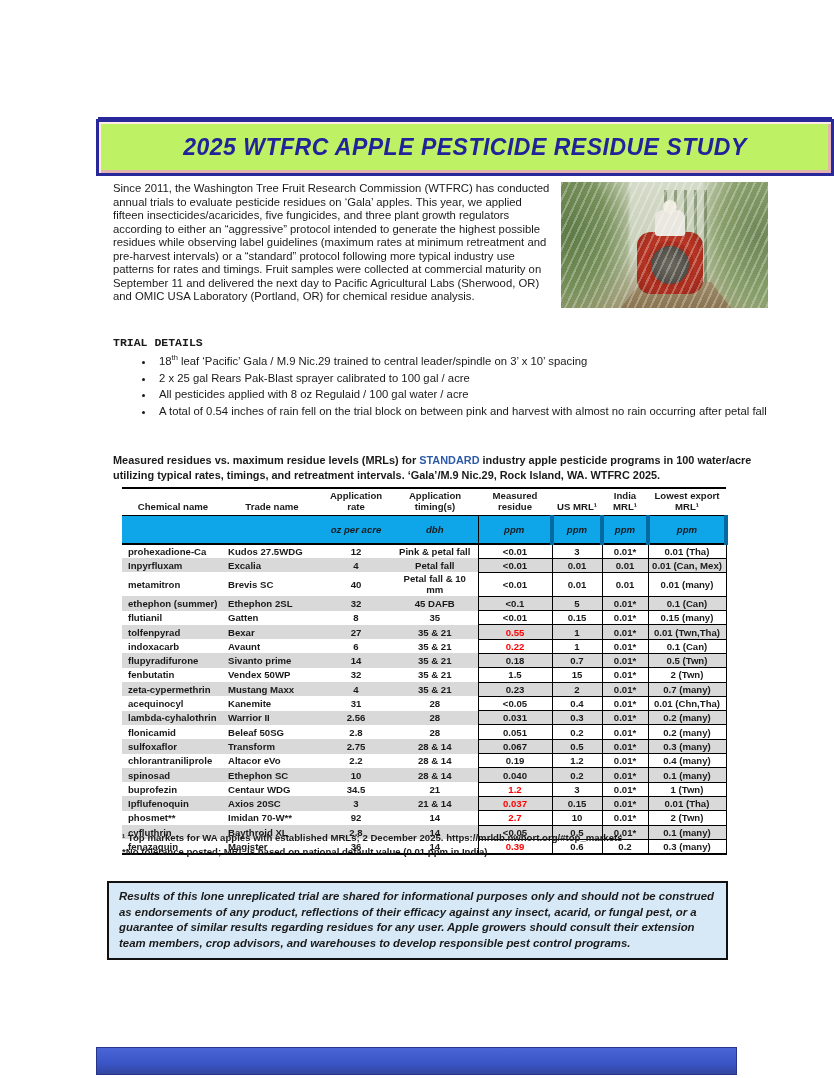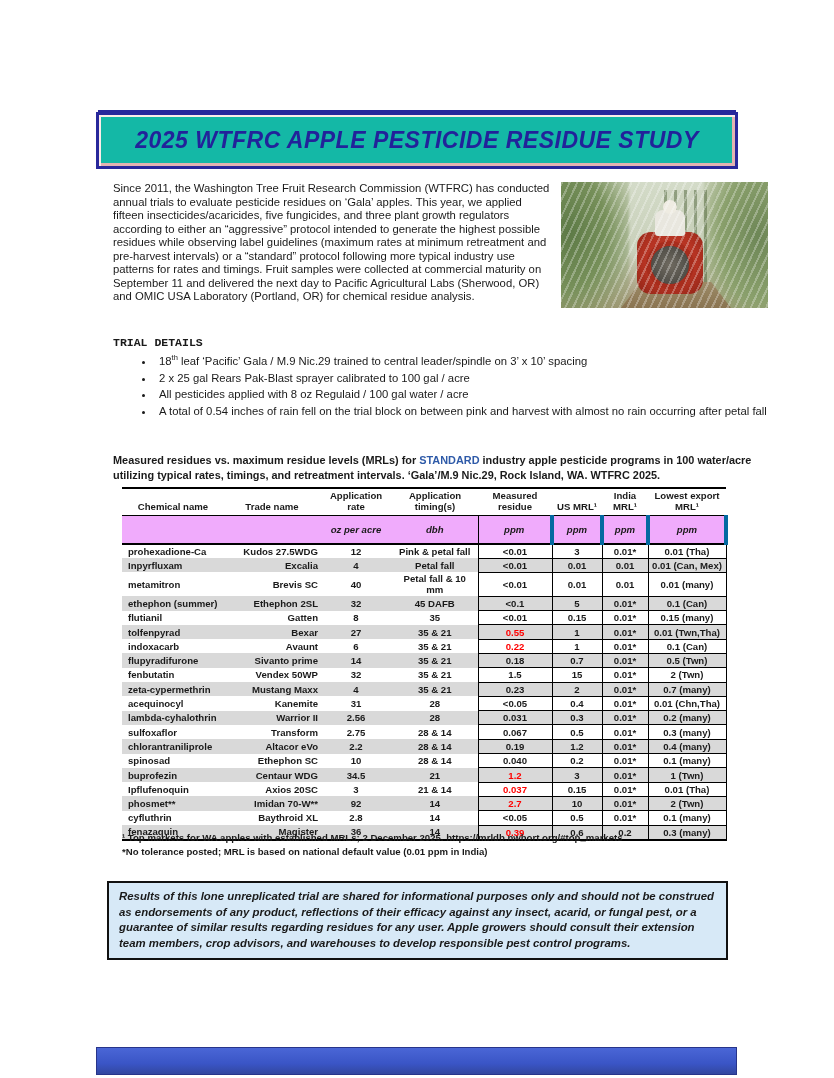--- a/index.html
+++ b/index.html
@@ -2,22 +2,22 @@
 <html><head>
 <meta charset="utf-8">
 <style>
   * { margin:0; padding:0; box-sizing:border-box; }
   html,body { background:#ffffff; }
   body { font-family:"Liberation Sans","DejaVu Sans",sans-serif; color:#1a1a1a; }
   .page { position:relative; width:834px; height:1078px; background:#ffffff; overflow:hidden; }
 
   
   .banner {
-    position:absolute; left:96px; top:112px; width:642px; height:57px;
-    background:#14b8a6; border:3px solid #28289b;
+    position:absolute; left:96px; top:119px; width:738px; height:57px;
+    background:#bef264; border:3px solid #28289b;
     box-shadow: inset 2px 2px 0 #fdece9, inset -3px -3px 0 #e3b3b1, 0 -4px 0 -2px #28289b;
     display:flex; align-items:center; justify-content:center;
   }
   .banner h1 {
     font-size:23px; font-weight:bold; font-style:italic; color:#22229a;
     letter-spacing:0.5px; white-space:nowrap;
   }
 
   
   .intro { position:absolute; left:113px; top:182px; width:655px; font-size:11.3px; line-height:13.5px; }
@@ -54,26 +54,26 @@
 
   
   .caption { position:absolute; left:113px; top:453px; width:660px; font-size:10.9px; font-weight:bold; line-height:15px; }
   .caption .blue { color:#2e5aa8; }
 
   
   .tablewrap { position:absolute; left:122px; top:487px; width:604px; }
   table { border-collapse:collapse; width:604px; font-size:9.6px; font-weight:bold; table-layout:fixed; }
   table { border-top:2px solid #000; border-bottom:2px solid #000; }
   th { vertical-align:bottom; text-align:center; line-height:10.5px; padding:2px 1px 3px 1px; border-bottom:1.5px solid #000; }
-  tr.units td { background:#f0abfc; font-style:italic; font-weight:600; text-align:center; padding:5px 2px;
+  tr.units td { background:#0ea5e9; font-style:italic; font-weight:600; text-align:center; padding:5px 2px;
     border-bottom:2.5px solid #000; height:28px; }
   tbody td { padding:1px 2px; height:14.3px; line-height:11px; vertical-align:middle; }
   tbody tr:nth-child(even) td { background:#d9d9d9; }
   td.c-chem { text-align:left; padding-left:6px; }
-  td.c-trade { text-align:right; padding-left:4px; }
+  td.c-trade { text-align:left; padding-left:4px; }
   td.c-center { text-align:center; }
   td.c-box { text-align:center; border:1px solid #000; }
   tr.units td.u-box { border-left:1px solid #000; border-right:4px solid #0369a1; border-bottom:2.5px solid #000;margin-top:18px; }
   td.red { color:#ff0000; }
 
   
   .footnotes { position:absolute; left:122px; top:831px; width:640px; font-size:9.6px; font-weight:bold; line-height:13.5px; }
 
   
   .disclaimer {
@@ -277,20 +277,30 @@
             <td class="c-chem">lambda-cyhalothrin</td>
             <td class="c-trade">Warrior II</td>
             <td class="c-center">2.56</td>
             <td class="c-center">28</td>
             <td class="c-box">0.031</td>
             <td class="c-box">0.3</td>
             <td class="c-box">0.01*</td>
             <td class="c-box">0.2 (many)</td>
           </tr>
           <tr>
+            <td class="c-chem">flonicamid</td>
+            <td class="c-trade">Beleaf 50SG</td>
+            <td class="c-center">2.8</td>
+            <td class="c-center">28</td>
+            <td class="c-box">0.051</td>
+            <td class="c-box">0.2</td>
+            <td class="c-box">0.01*</td>
+            <td class="c-box">0.2 (many)</td>
+          </tr>
+          <tr>
             <td class="c-chem">sulfoxaflor</td>
             <td class="c-trade">Transform</td>
             <td class="c-center">2.75</td>
             <td class="c-center">28 &amp; 14</td>
             <td class="c-box">0.067</td>
             <td class="c-box">0.5</td>
             <td class="c-box">0.01*</td>
             <td class="c-box">0.3 (many)</td>
           </tr>
           <tr>

